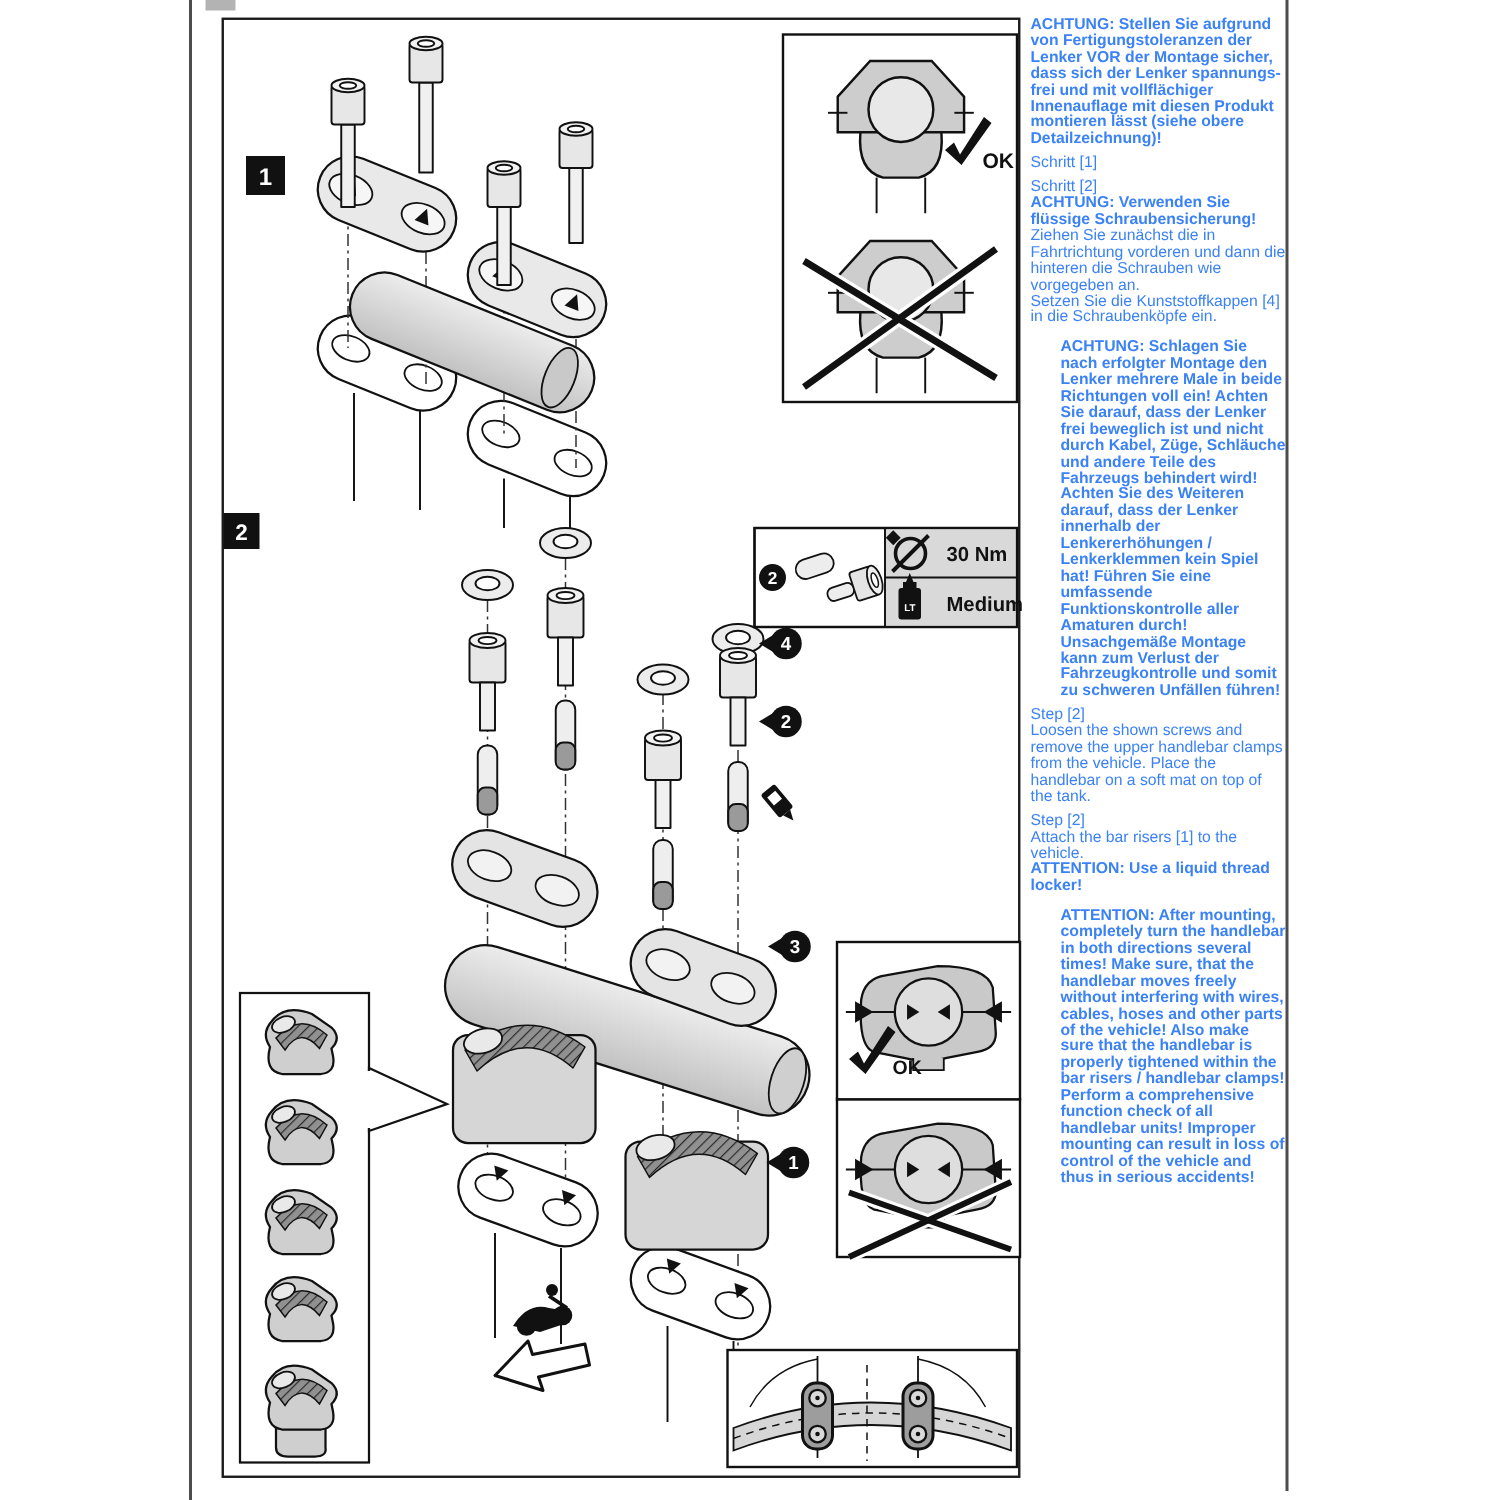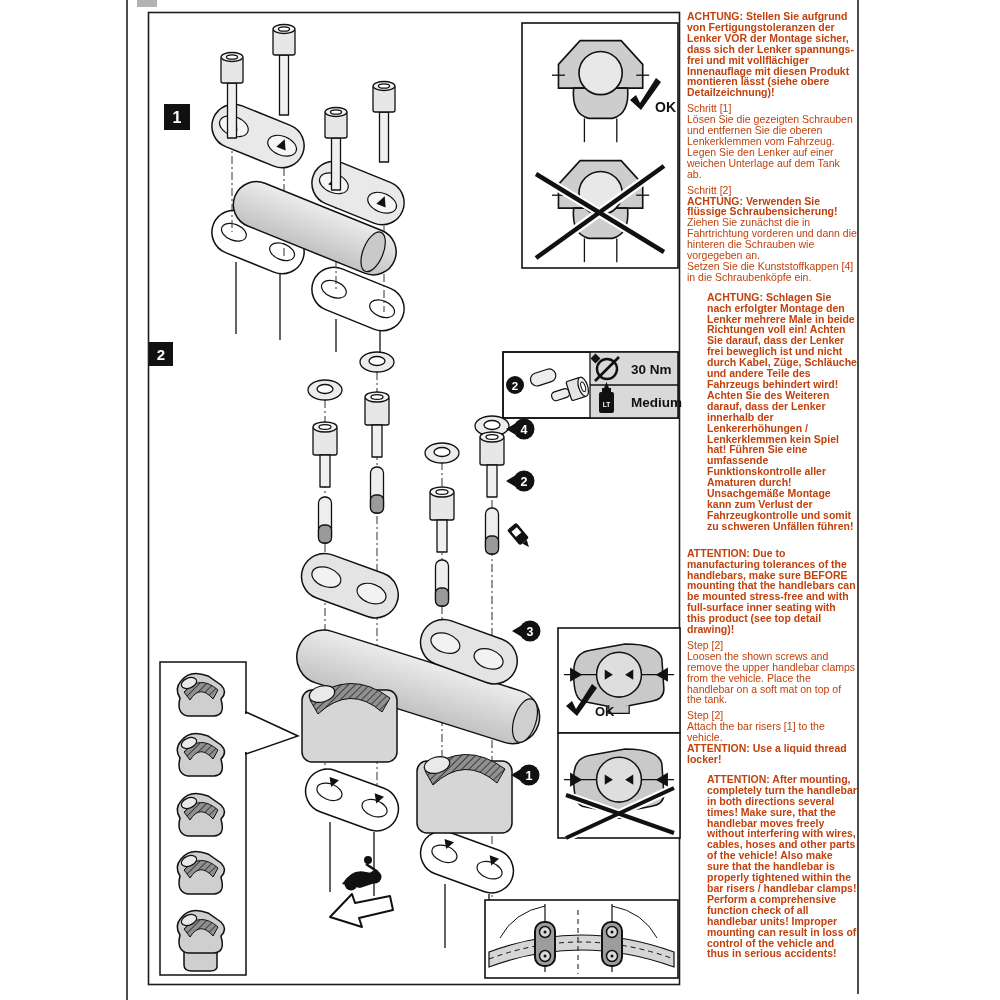--- a/index.html
+++ b/index.html
@@ -5,21 +5,21 @@
   html,body{margin:0;padding:0;}
   body{
     width:1000px;height:1000px;position:relative;background:#ffffff;
     font-family:"Liberation Sans",sans-serif;overflow:hidden;
   }
   .rule-left{position:absolute;left:126px;top:0;width:2px;height:1000px;background:#4d4d4d;}
   .rule-right{position:absolute;left:857px;top:0;width:2px;height:994px;background:#4d4d4d;}
   .corner-tick{position:absolute;left:137px;top:0;width:20px;height:7px;background:#b3b3b3;}
   .diagram-svg{position:absolute;left:0;top:0;}
   .text-column{
-    position:absolute;left:687px;top:11px;width:170px;color:#c2410c;
+    position:absolute;left:687px;top:11px;width:170px;color:#3b82f6;
   }
   p.sec{margin:0;font-size:10.5px;line-height:10.9px;}
   p.sec.bold{font-weight:bold;}
   p.sec.heading{font-weight:normal;margin-top:5px;}
   p.sec.gap{margin-top:9px;margin-left:20px;}
   p.sec.biggap{margin-top:16px;}
   svg text{font-family:"Liberation Sans",sans-serif;}
 </style>
 </head>
 <body>
@@ -377,26 +377,24 @@
         <circle cx="612" cy="932" r="1.5" fill="#111"></circle>
       <circle cx="612" cy="956" r="5.5" fill="#d9d9d9" stroke="#111" stroke-width="1.5"></circle>
         <circle cx="612" cy="956" r="1.5" fill="#111"></circle>
     </g>
   </g>
 </svg>
 
 <div class="text-column">
     <p class="sec bold">ACHTUNG: Stellen Sie aufgrund von Fertigungstoleranzen der Lenker VOR der Montage sicher, dass sich der Lenker spannungs-frei und mit vollflächiger Innenauflage mit diesen Produkt montieren lässt (siehe obere Detailzeichnung)!</p>
     <p class="sec heading">Schritt [1]</p>
-    <p class="sec ">Lösen Sie die gezeigten Schrauben und entfernen Sie die oberen Lenkerklemmen vom Fahrzeug. Legen Sie den Lenker auf einer weichen Unterlage auf dem Tank ab.</p>
     <p class="sec heading">Schritt [2]</p>
     <p class="sec bold">ACHTUNG: Verwenden Sie flüssige Schraubensicherung!</p>
     <p class="sec ">Ziehen Sie zunächst die in Fahrtrichtung vorderen und dann die hinteren die Schrauben wie vorgegeben an.</p>
     <p class="sec ">Setzen Sie die Kunststoffkappen [4] in die Schraubenköpfe ein.</p>
     <p class="sec bold gap">ACHTUNG: Schlagen Sie nach erfolgter Montage den Lenker mehrere Male in beide Richtungen voll ein! Achten Sie darauf, dass der Lenker frei beweglich ist und nicht durch Kabel, Züge, Schläuche und andere Teile des Fahrzeugs behindert wird! Achten Sie des Weiteren darauf, dass der Lenker innerhalb der Lenkererhöhungen / Lenkerklemmen kein Spiel hat! Führen Sie eine umfassende Funktionskontrolle aller Amaturen durch! Unsachgemäße Montage kann zum Verlust der Fahrzeugkontrolle und somit zu schweren Unfällen führen!</p>
-    <p class="sec bold biggap">ATTENTION: Due to manufacturing tolerances of the handlebars, make sure BEFORE mounting that the handlebars can be mounted stress-free and with full-surface inner seating with this product (see top detail drawing)!</p>
     <p class="sec heading">Step [2]</p>
     <p class="sec ">Loosen the shown screws and remove the upper handlebar clamps from the vehicle. Place the handlebar on a soft mat on top of the tank.</p>
     <p class="sec heading">Step [2]</p>
     <p class="sec ">Attach the bar risers [1] to the vehicle.</p>
     <p class="sec bold">ATTENTION: Use a liquid thread locker!</p>
     <p class="sec bold gap">ATTENTION: After mounting, completely turn the handlebar in both directions several times! Make sure, that the handlebar moves freely without interfering with wires, cables, hoses and other parts of the vehicle! Also make sure that the handlebar is properly tightened within the bar risers / handlebar clamps! Perform a comprehensive function check of all handlebar units! Improper mounting can result in loss of control of the vehicle and thus in serious accidents!</p>
   </div>
 
 </body></html>

